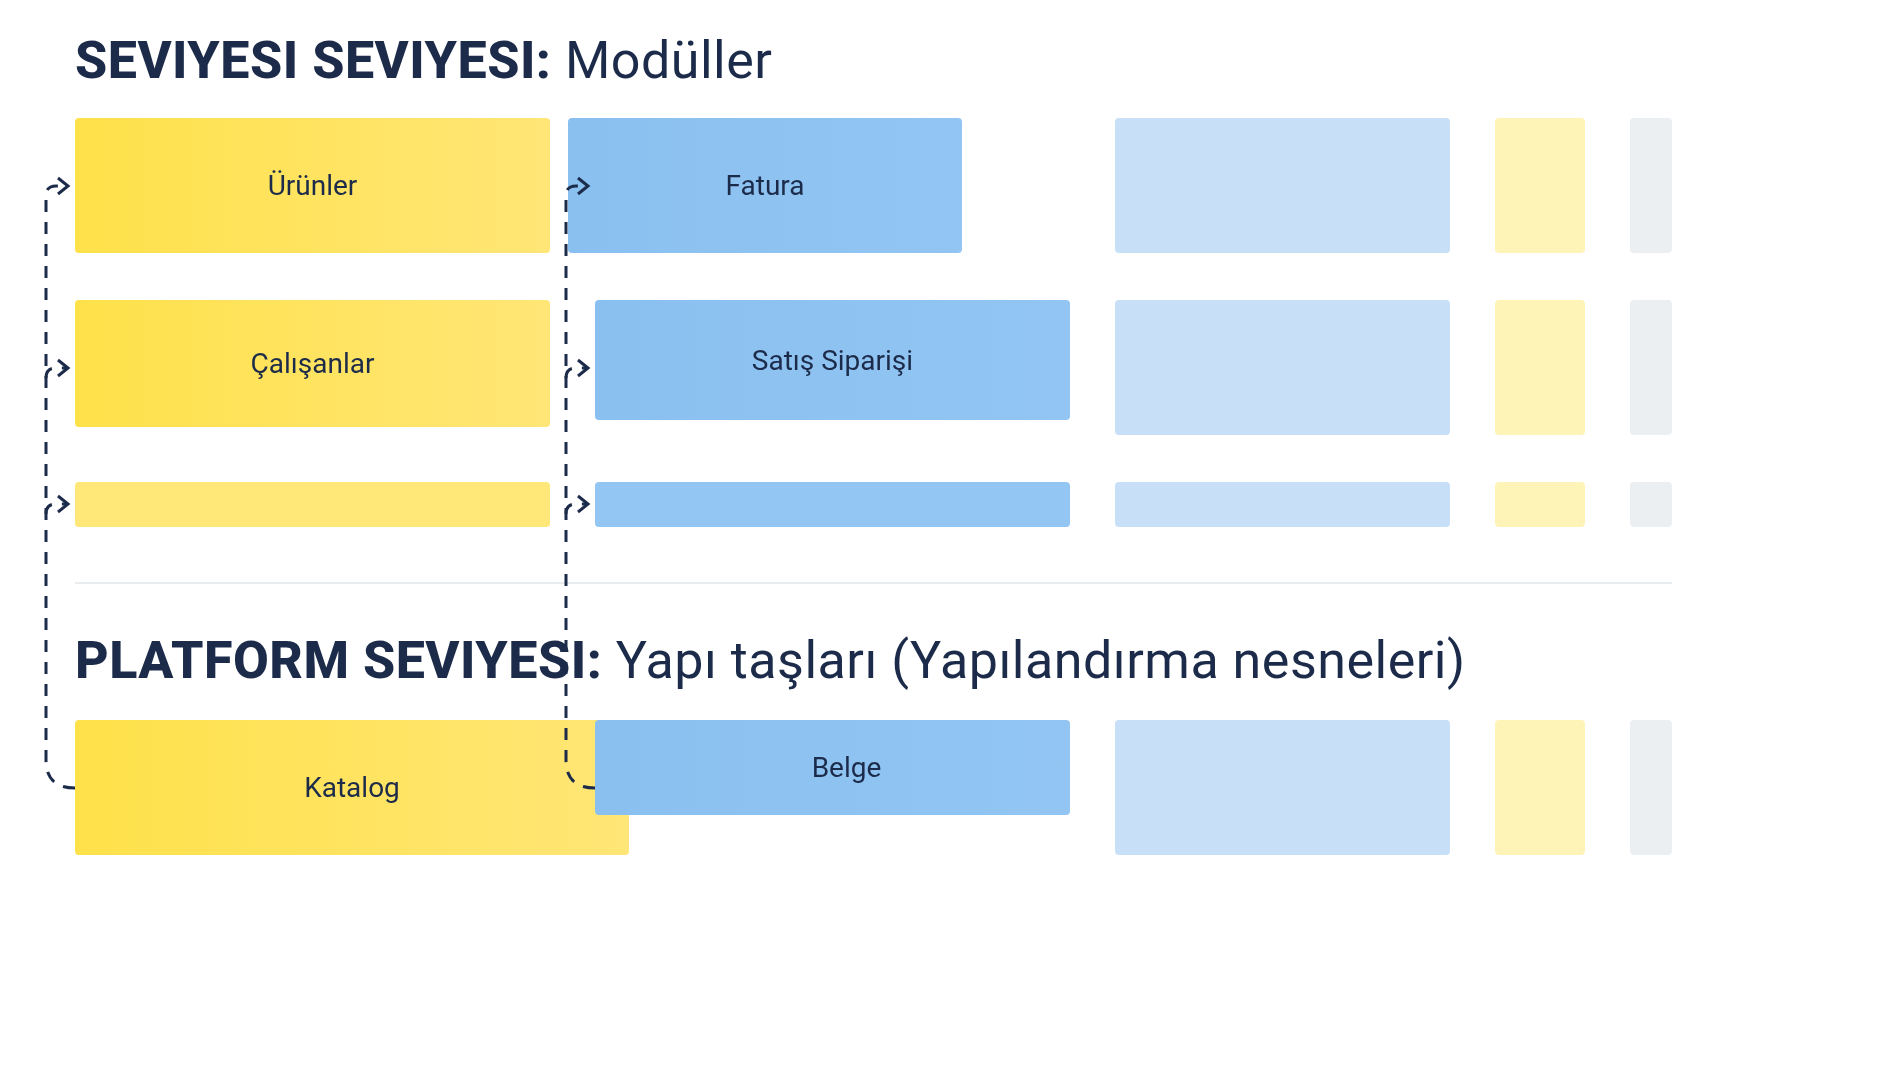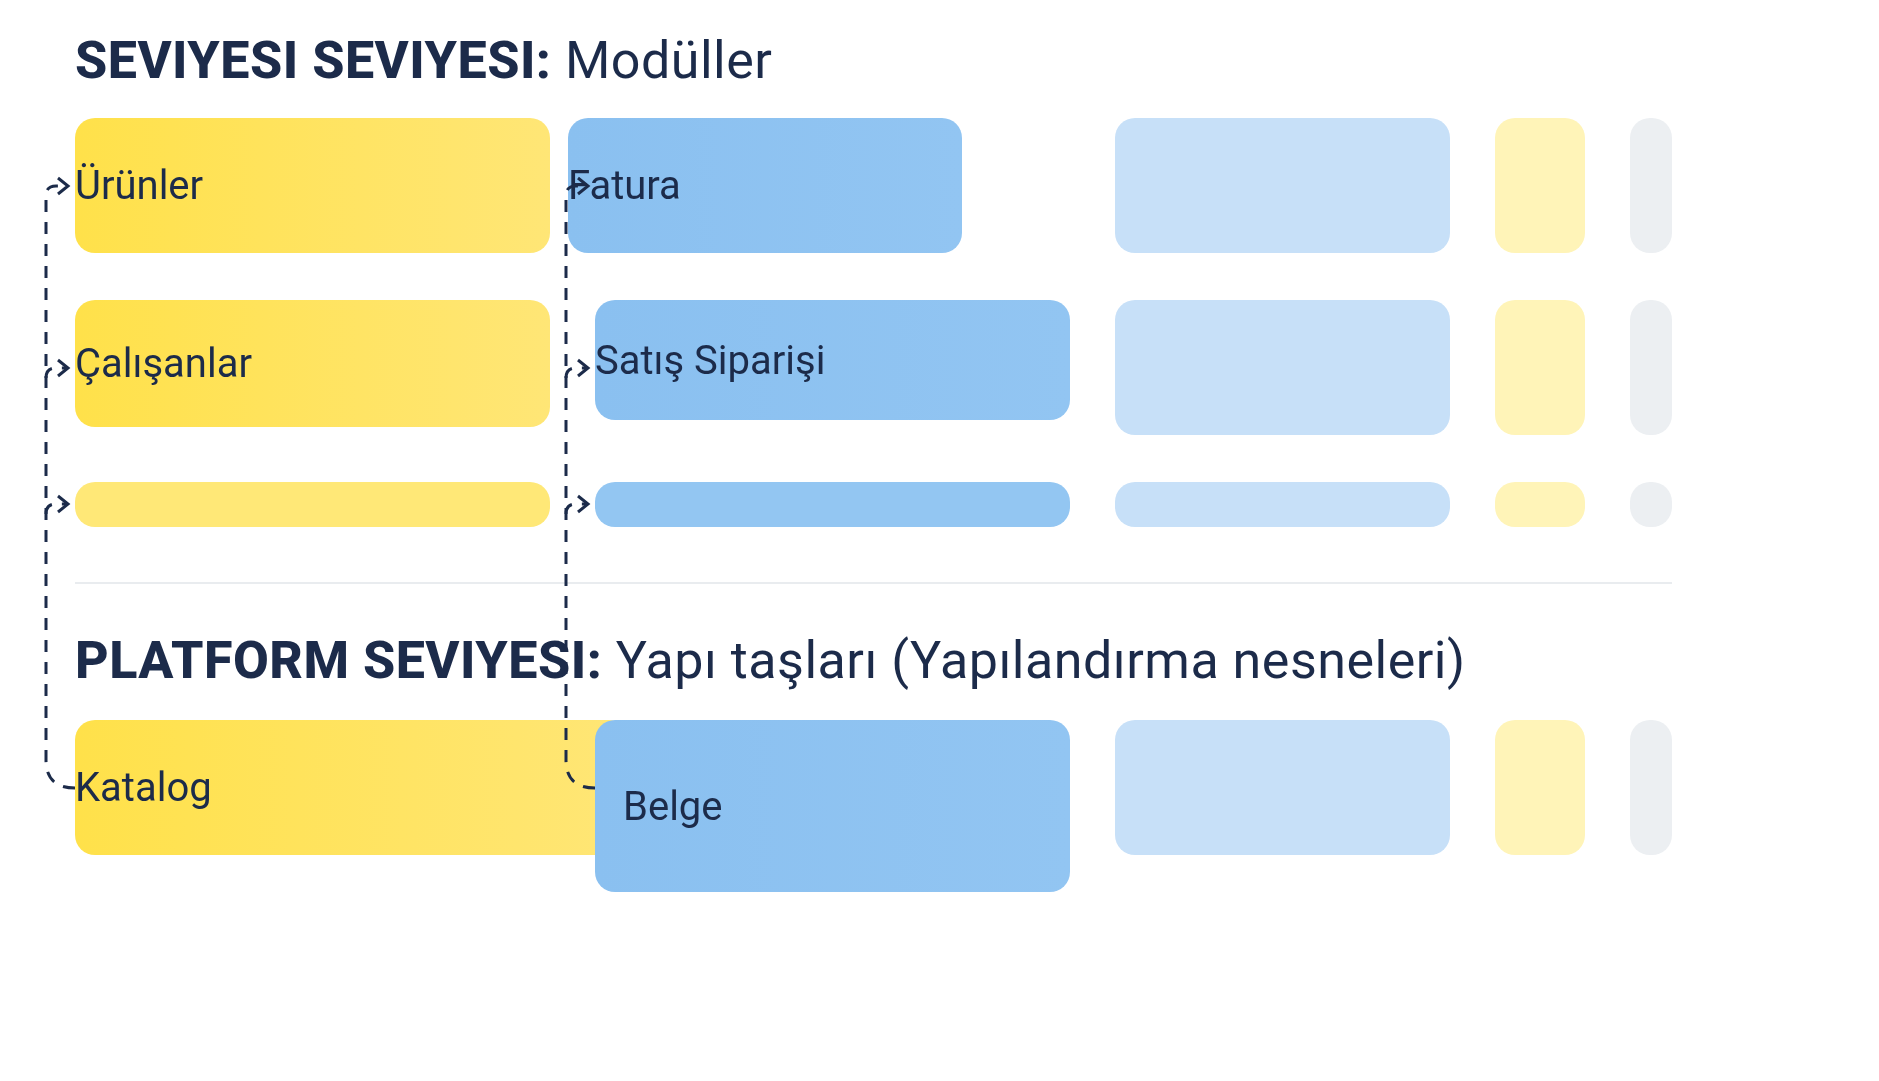--- a/index.html
+++ b/index.html
@@ -21,25 +21,25 @@
   position: absolute;
   font-size: 52px;
   color: #1c2b4a;
   letter-spacing: 0.5px;
 }
 .section-title .bold { font-weight: 800; }
 .section-title .light { font-weight: 400; }
 
 .box {
   position: absolute;
-  border-radius: 20px;
+  border-radius: 4px;
   display: flex;
   align-items: center;
-  justify-content: flex-start;
-  font-size: 40px;
+  justify-content: center;
+  font-size: 28px;
   color: #1c2b4a;
   font-weight: 400;
 }
 .yellow-grad { background: linear-gradient(90deg, #ffe14a 0%, #ffe676 100%); }
 .yellow-flat { background: #ffe877; }
 .blue-grad   { background: linear-gradient(90deg, #8ac0f0 0%, #92c5f2 100%); }
 .blue-flat   { background: #93c6f2; }
 .lightblue   { background: #c7e0f8; }
 .lightyellow { background: #fff4b8; }
 .lightgray   { background: #eceff2; }
@@ -113,21 +113,21 @@
   <div class="divider" style="left:75px; top:582px; width:1597px;"></div>
 
   <div class="section-title" style="left:75px; top:630px;">
     <span class="bold">PLATFORM SEVIYESI:</span>
     <span class="light">Yapı taşları (Yapılandırma nesneleri)</span>
   </div>
 
   <div class="box yellow-grad" style="left:75px; top:720px; width:554px; height:135px;">
     <span>Katalog</span>
   </div>
-  <div class="box blue-grad" style="left:595px; top:720px; width:475px; height:172px;padding-left:28px;">
+  <div class="box blue-grad" style="left:595px; top:720px; width:475px; height:95px;padding-left:28px;">
     <span>Belge</span>
   </div>
   <div class="box lightblue" style="left:1115px; top:720px; width:335px; height:135px;"></div>
   <div class="box lightyellow" style="left:1495px; top:720px; width:90px; height:135px;"></div>
   <div class="box lightgray" style="left:1630px; top:720px; width:42px; height:135px;"></div>
 
   <svg class="conn" style="left:0; top:0;" width="1879" height="1081">
 
     <path d="M 75 788 Q 46 788 46 760 L 46 196 Q 46 186 56 186 L 66 186"></path>
     <polyline class="arrow" points="58,178 68,186 58,194"></polyline>

